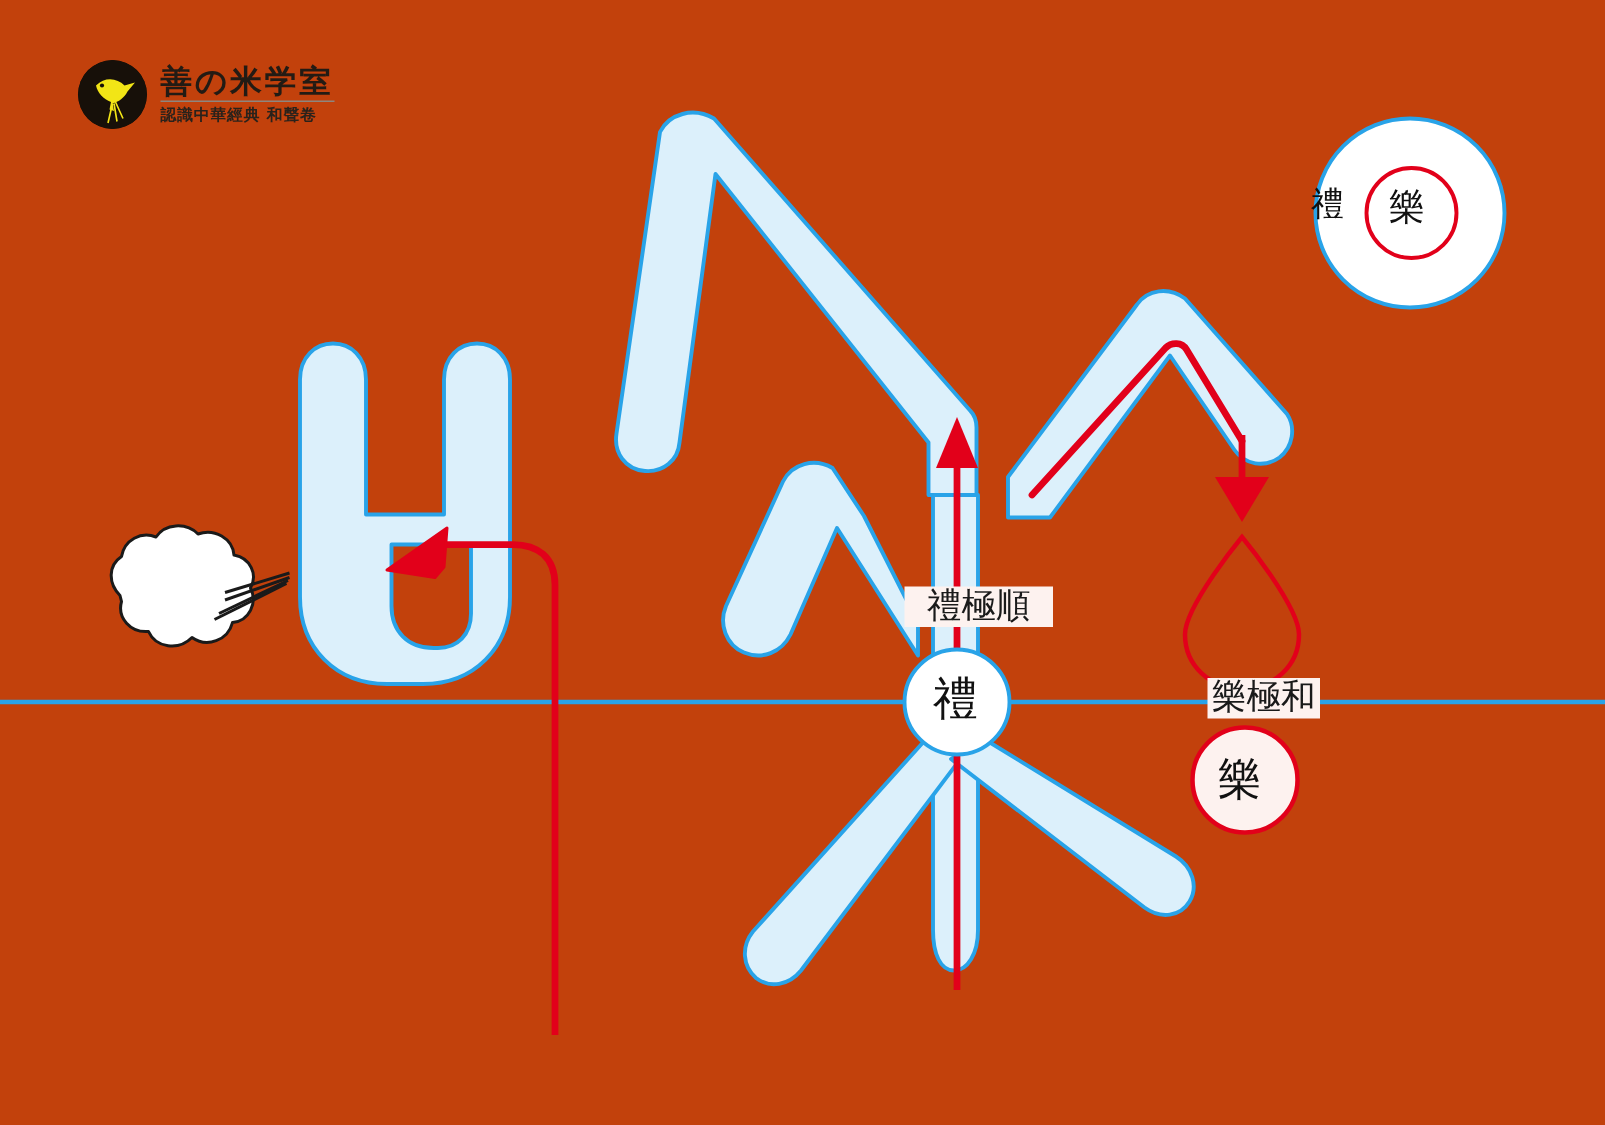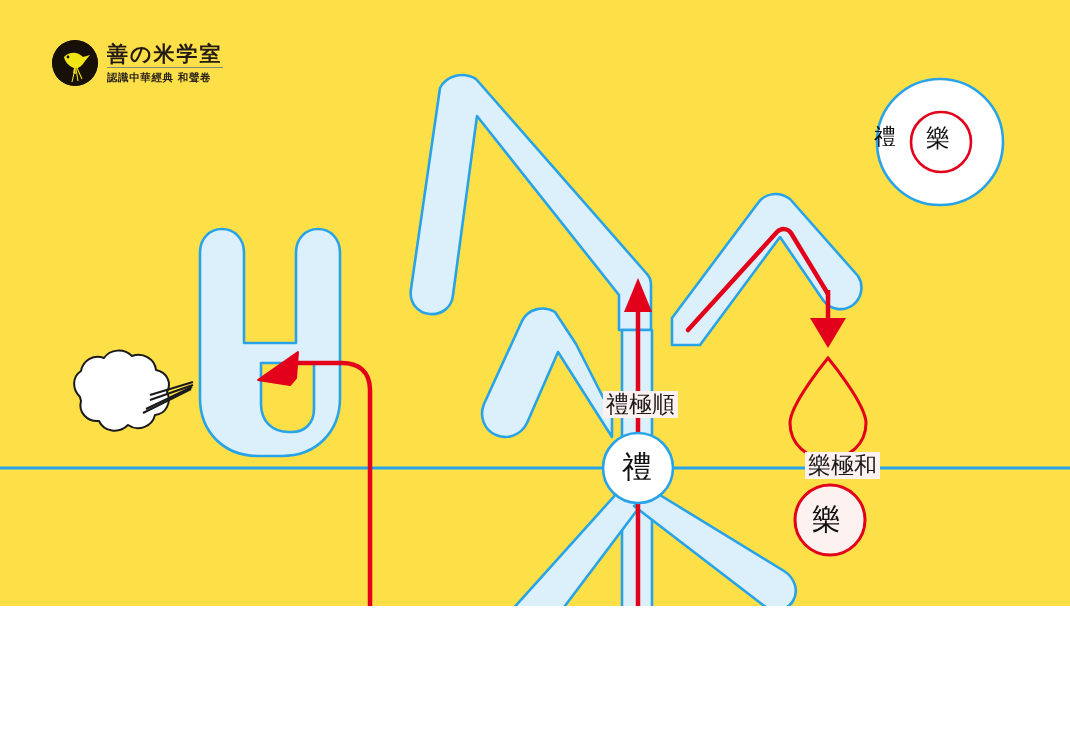--- a/index.html
+++ b/index.html
@@ -7,22 +7,22 @@
     margin: 0;
     padding: 0;
     background: #ffffff;
   }
   body {
     font-family: "Liberation Sans", "DejaVu Sans", sans-serif;
   }
   #stage {
     position: relative;
     width: 1070px;
-    height: 606px;
-    background: #fde047;
+    height: 750px;
+    background: #c2410c;
     overflow: hidden;
   }
   #art {
     position: absolute;
     left: 0;
     top: 0;
     width: 1070px;
     height: 750px;
     display: block;
   }
@@ -75,21 +75,21 @@
     font-family: "DejaVu Sans", "Liberation Sans", sans-serif;
     color: #1a1a1a;
     white-space: nowrap;
     background: #fdf2ef;
     line-height: 1;
   }
   .lbl-li-ji-shun {
     left: 603px;
     top: 391px;
     font-size: 23px;
-    padding: 2px 3px;
+    padding: 2px 15px;
     text-align: right;
   }
   .lbl-yue-ji-he {
     left: 789px;
     top: 452px;
     font-size: 23px;
     padding: 2px 3px;
     margin-left: 16px;
   }
   .node-char {

